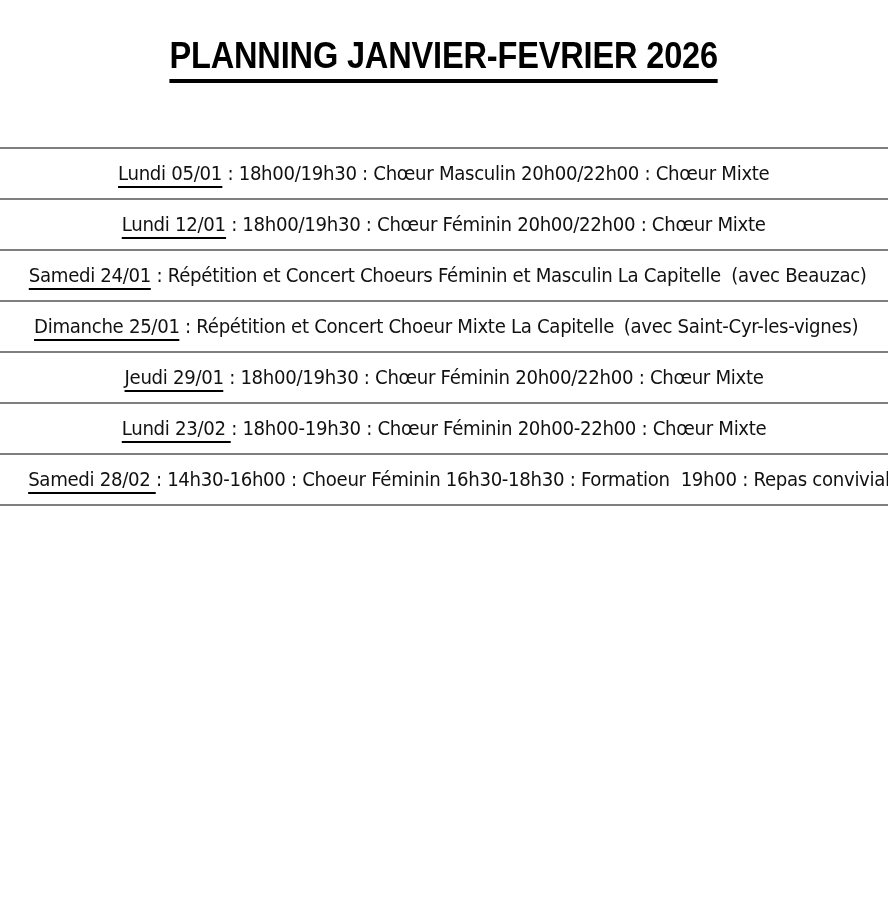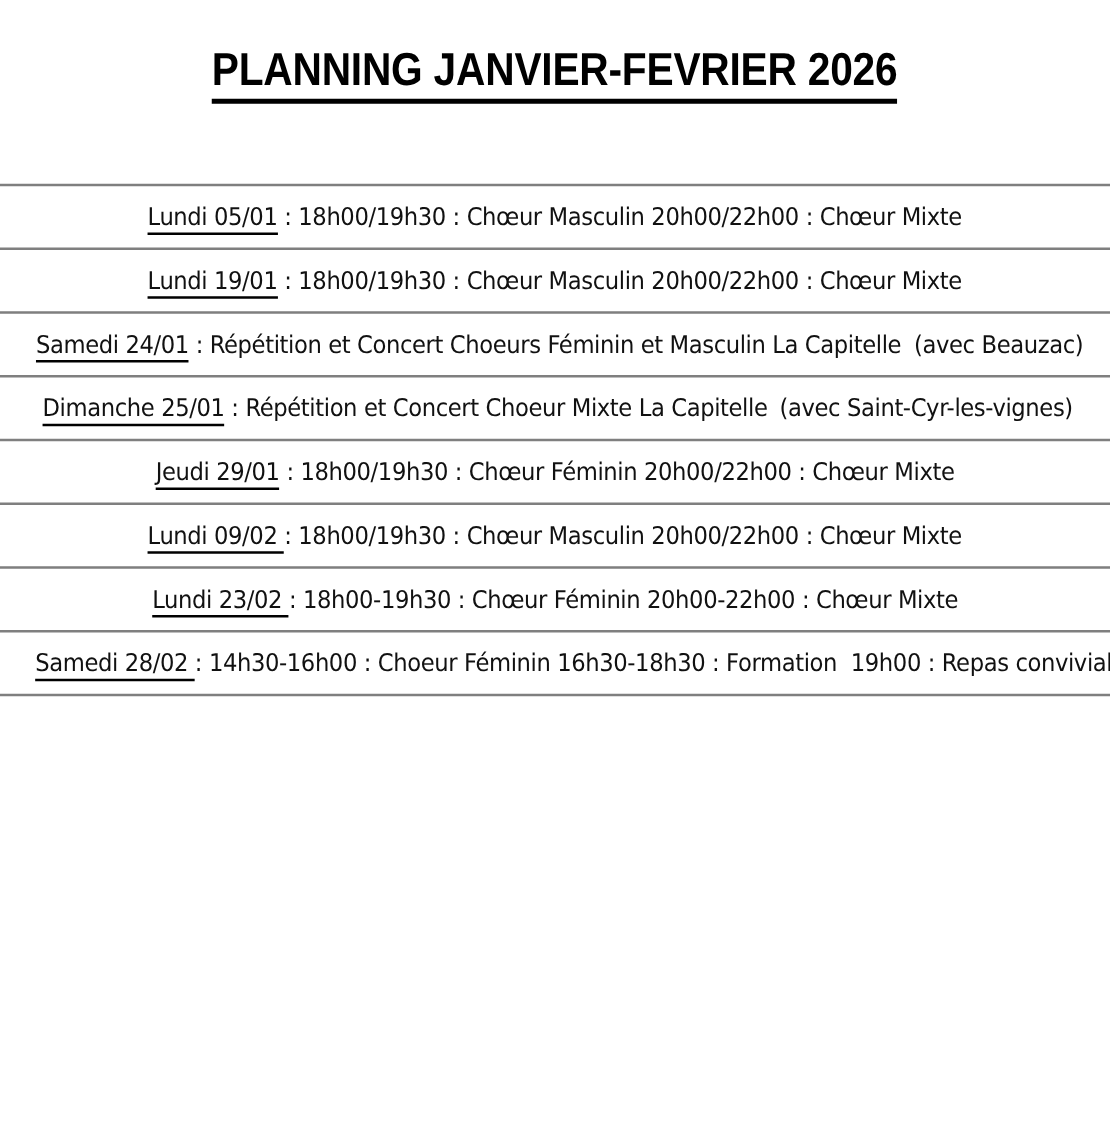--- a/index.html
+++ b/index.html
@@ -98,43 +98,38 @@
   </div>
 
   <table class="schedule">
     <tbody id="schedule-body">
 
     <tr id="row-lundi-05-01">
           <td>
             <span class="row-cell"><span class="ln" style="display: inline-block; transform: scaleX(0.9752); transform-origin: center center;"><span class="date-u">Lundi 05/01</span><span> : 18h00/19h30 : Chœur Masculin 20h00/22h00 : Chœur Mixte</span></span></span>
           </td>
         </tr>
-        <tr id="row-lundi-19-01">
+        <tr id="row-lundi-12-01">
           <td>
-            <span class="row-cell"><span class="ln" style="display: inline-block; transform: scaleX(0.9752); transform-origin: center center;"><span class="date-u">Lundi 19/01</span><span> : 18h00/19h30 : Chœur Masculin 20h00/22h00 : Chœur Mixte</span></span></span>
+            <span class="row-cell"><span class="ln" style="display: inline-block; transform: scaleX(0.9752); transform-origin: center center;"><span class="date-u">Lundi 12/01</span><span> : 18h00/19h30 : Chœur Féminin 20h00/22h00 : Chœur Mixte</span></span></span>
           </td>
         </tr>
         <tr id="row-samedi-24-01">
           <td>
             <span class="row-cell multi"><span class="ln" style="display: inline-block; transform: scaleX(0.9752); transform-origin: center center;"><span class="date-u">Samedi 24/01</span><span> : Répétition et Concert Choeurs Féminin et Masculin La Capitelle</span></span><span class="ln" style="display: inline-block; transform: scaleX(0.9752); transform-origin: center center;">(avec Beauzac)</span></span>
           </td>
         </tr>
         <tr id="row-dimanche-25-01">
           <td>
             <span class="row-cell multi"><span class="ln" style="display: inline-block; transform: scaleX(0.9752); transform-origin: center center;"><span class="date-u">Dimanche 25/01</span><span> : Répétition et Concert Choeur Mixte La Capitelle</span></span><span class="ln" style="display: inline-block; transform: scaleX(0.9752); transform-origin: center center;">(avec Saint-Cyr-les-vignes)</span></span>
           </td>
         </tr>
         <tr id="row-jeudi-29-01">
           <td>
             <span class="row-cell"><span class="ln" style="display: inline-block; transform: scaleX(0.9752); transform-origin: center center;"><span class="date-u">Jeudi 29/01</span><span> : 18h00/19h30 : Chœur Féminin 20h00/22h00 : Chœur Mixte</span></span></span>
-          </td>
-        </tr>
-        <tr id="row-lundi-09-02">
-          <td>
-            <span class="row-cell"><span class="ln" style="display: inline-block; transform: scaleX(0.9752); transform-origin: center center;"><span class="date-u">Lundi 09/02 </span><span>: 18h00/19h30 : Chœur Masculin 20h00/22h00 : Chœur Mixte</span></span></span>
           </td>
         </tr>
         <tr id="row-lundi-23-02">
           <td>
             <span class="row-cell"><span class="ln" style="display: inline-block; transform: scaleX(0.9752); transform-origin: center center;"><span class="date-u">Lundi 23/02 </span><span>: 18h00-19h30 : Chœur Féminin 20h00-22h00 : Chœur Mixte</span></span></span>
           </td>
         </tr>
         <tr id="row-samedi-28-02">
           <td>
             <span class="row-cell multi"><span class="ln" style="display: inline-block; transform: scaleX(0.9752); transform-origin: center center;"><span class="date-u">Samedi 28/02 </span><span>: 14h30-16h00 : Choeur Féminin 16h30-18h30 : Formation</span></span><span class="ln" style="display: inline-block; transform: scaleX(0.9752); transform-origin: center center;">19h00 : Repas convivial</span></span>

